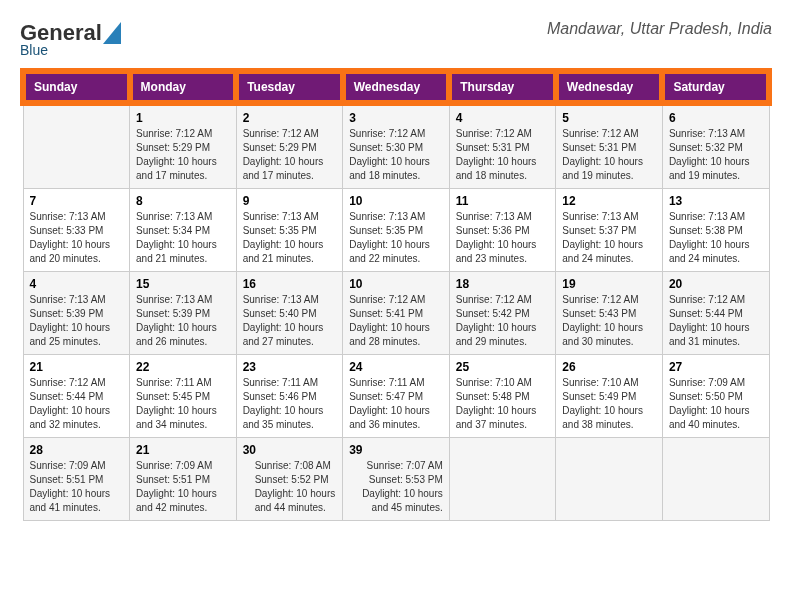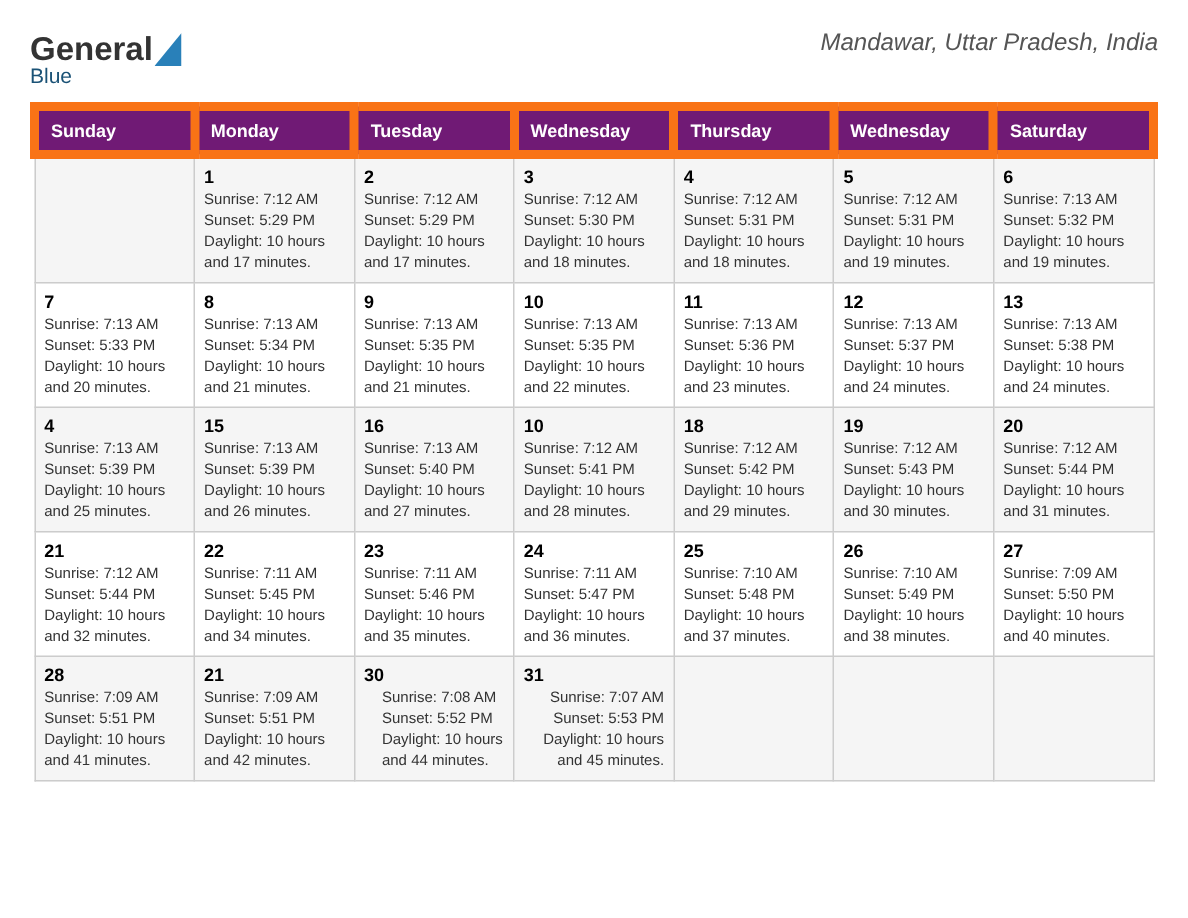--- a/index.html
+++ b/index.html
@@ -321,21 +321,21 @@
 and 42 minutes.</div>
         </td>
         <td>
           <span class="day-num">30</span>
           <div class="day-info" style="white-space: pre-line; margin-left: 12px;">Sunrise: 7:08 AM
 Sunset: 5:52 PM
 Daylight: 10 hours
 and 44 minutes.</div>
         </td>
         <td>
-          <span class="day-num">31</span>
+          <span class="day-num">39</span>
           <div class="day-info" style="white-space: pre-line; text-align: right;">Sunrise: 7:07 AM
 Sunset: 5:53 PM
 Daylight: 10 hours
 and 45 minutes.</div>
         </td>
         <td class="empty-cell"></td>
         <td class="empty-cell"></td>
         <td class="empty-cell"></td>
       </tr>
     </tbody>

